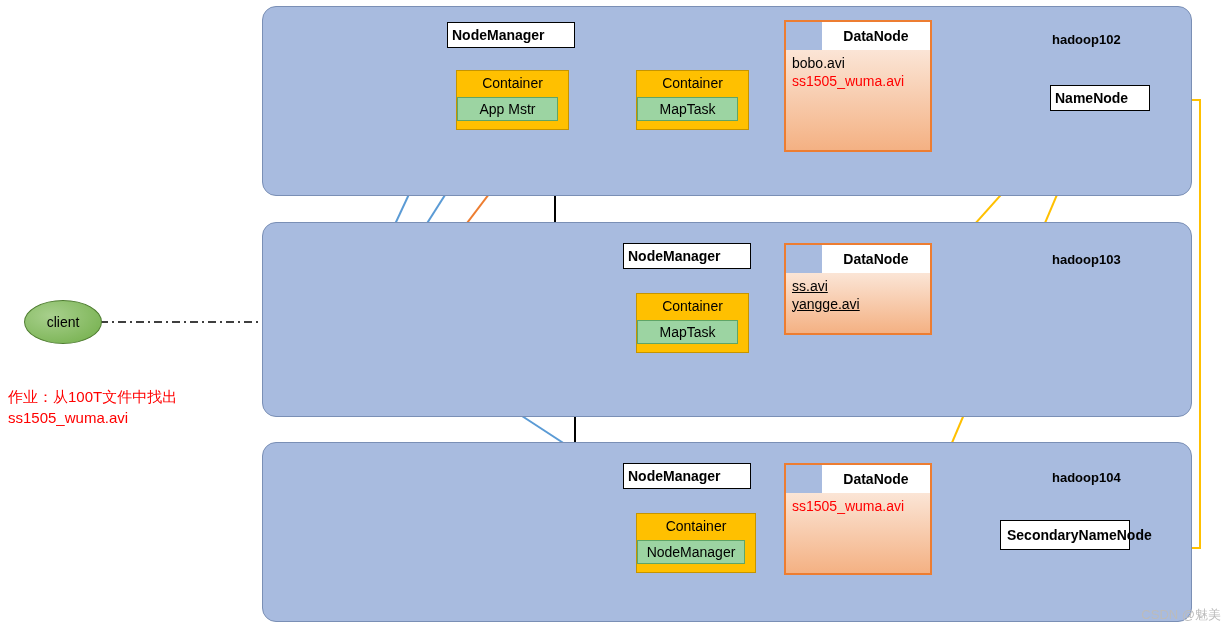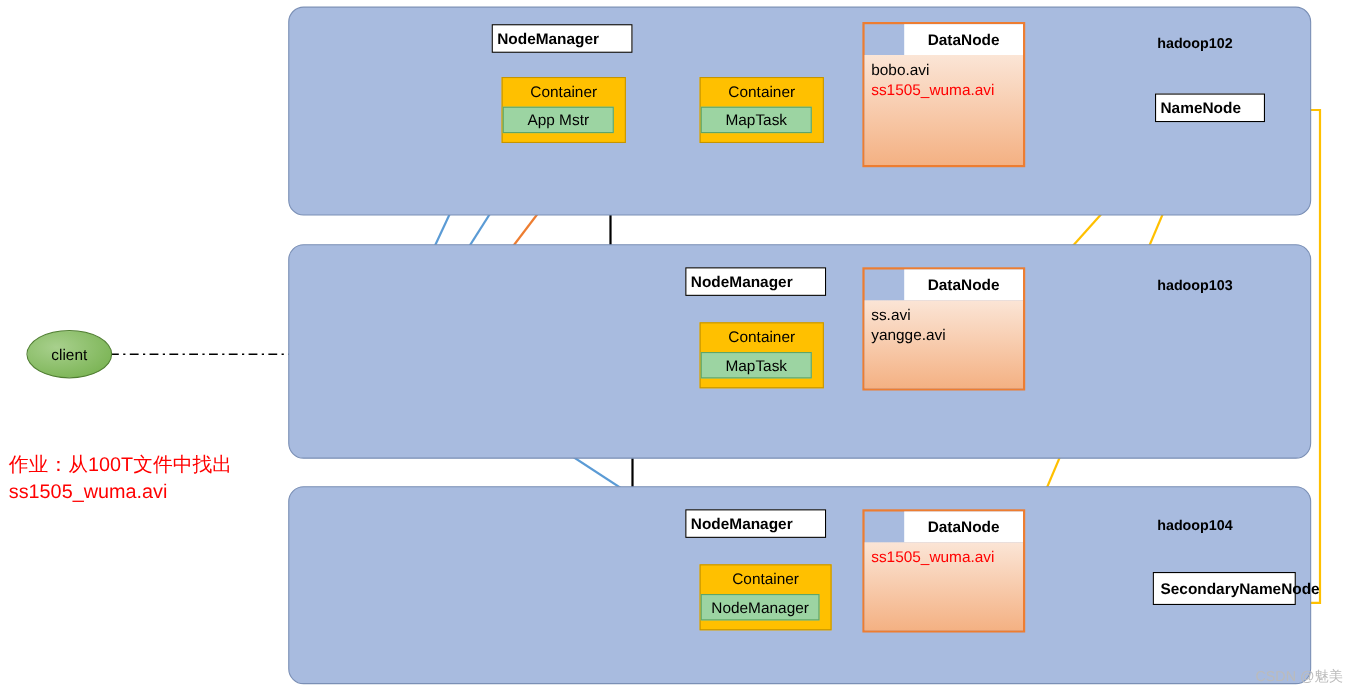--- a/index.html
+++ b/index.html
@@ -72,23 +72,22 @@
     background: radial-gradient(ellipse at 35% 35%, #a8d08d, #70ad47);
     border: 1px solid #507e32;
     border-radius: 50%;
     display: flex; align-items: center; justify-content: center;
     color: #000;
     text-align: right;
   }
   .job-text {
     position: absolute;
     color: #ff0000;
-    font-size: 18px;
+    font-size: 15px;
     line-height: 1.4;
-    margin-top: 24px;
   }
   .credit {
     position: absolute;
     right: 8px;
     bottom: 4px;
     font-size: 13px;
     color: #bbb;
   }
   svg { position: absolute; left:0; top:0; pointer-events:none; }
 </style>
@@ -197,21 +196,21 @@
   <span>NodeManager</span>
 </div>
 
 <div class="container-box" style="left:636px; top:293px; width:113px;">
   <div>Container</div>
   <div class="task-box">MapTask</div>
 </div>
 
 <div class="datanode-box" style="left:784px; top:243px; width:148px;">
   <div class="datanode-head">DataNode</div>
-  <div class="datanode-body" style="height:80px;">
+  <div class="datanode-body" style="height:60px;text-decoration:underline;">
     <div>ss.avi</div>
     <div>yangge.avi</div>
   </div>
 </div>
 
 <div class="host" style="left:262px; top:442px; width:930px; height:180px;"></div>
 <div class="host-label" style="left:1052px; top:470px;">hadoop104</div>
 
 <div class="title-box" style="left:623px; top:463px; width:128px;">
   <span>NodeManager</span>
@@ -222,17 +221,17 @@
   <div class="task-box">NodeManager</div>
 </div>
 
 <div class="datanode-box" style="left:784px; top:463px; width:148px;">
   <div class="datanode-head">DataNode</div>
   <div class="datanode-body" style="height:80px;">
     <div class="red">ss1505_wuma.avi</div>
   </div>
 </div>
 
-<div class="title-box" style="left:1048px; top:520px; width:130px; text-align:left; padding:6px 6px;">
+<div class="title-box" style="left:1000px; top:520px; width:130px; text-align:left; padding:6px 6px;">
   <span>SecondaryNameNode</span>
 </div>
 
 <div class="credit">CSDN @魅美</div>
 
 </body></html>

